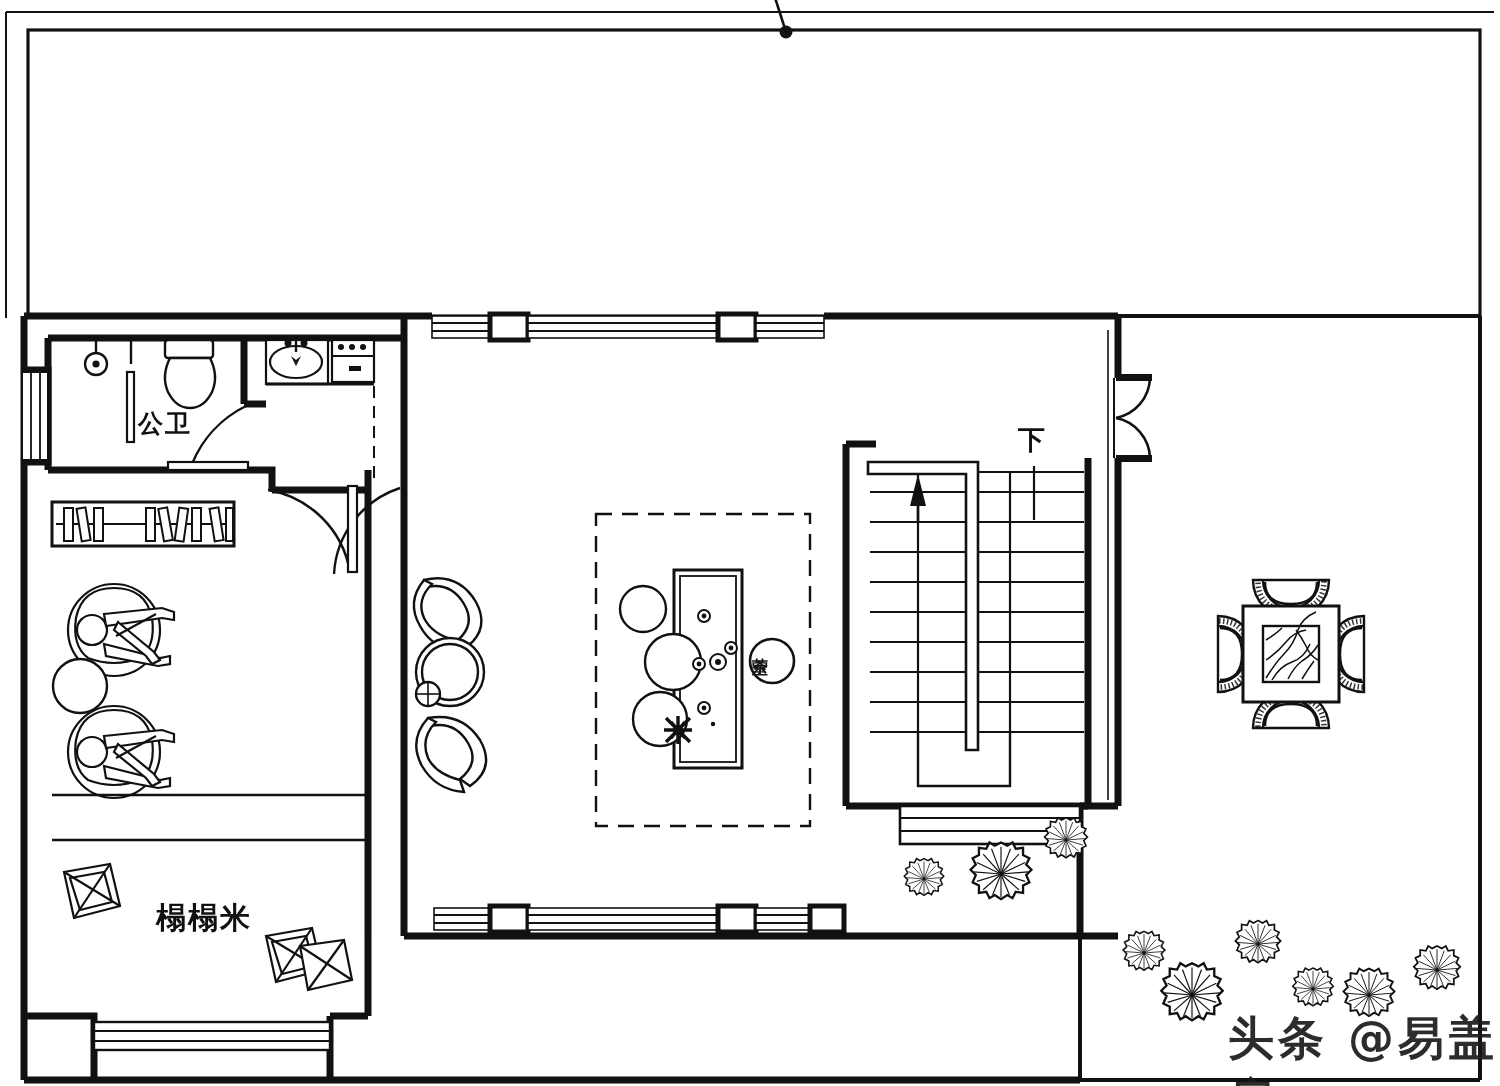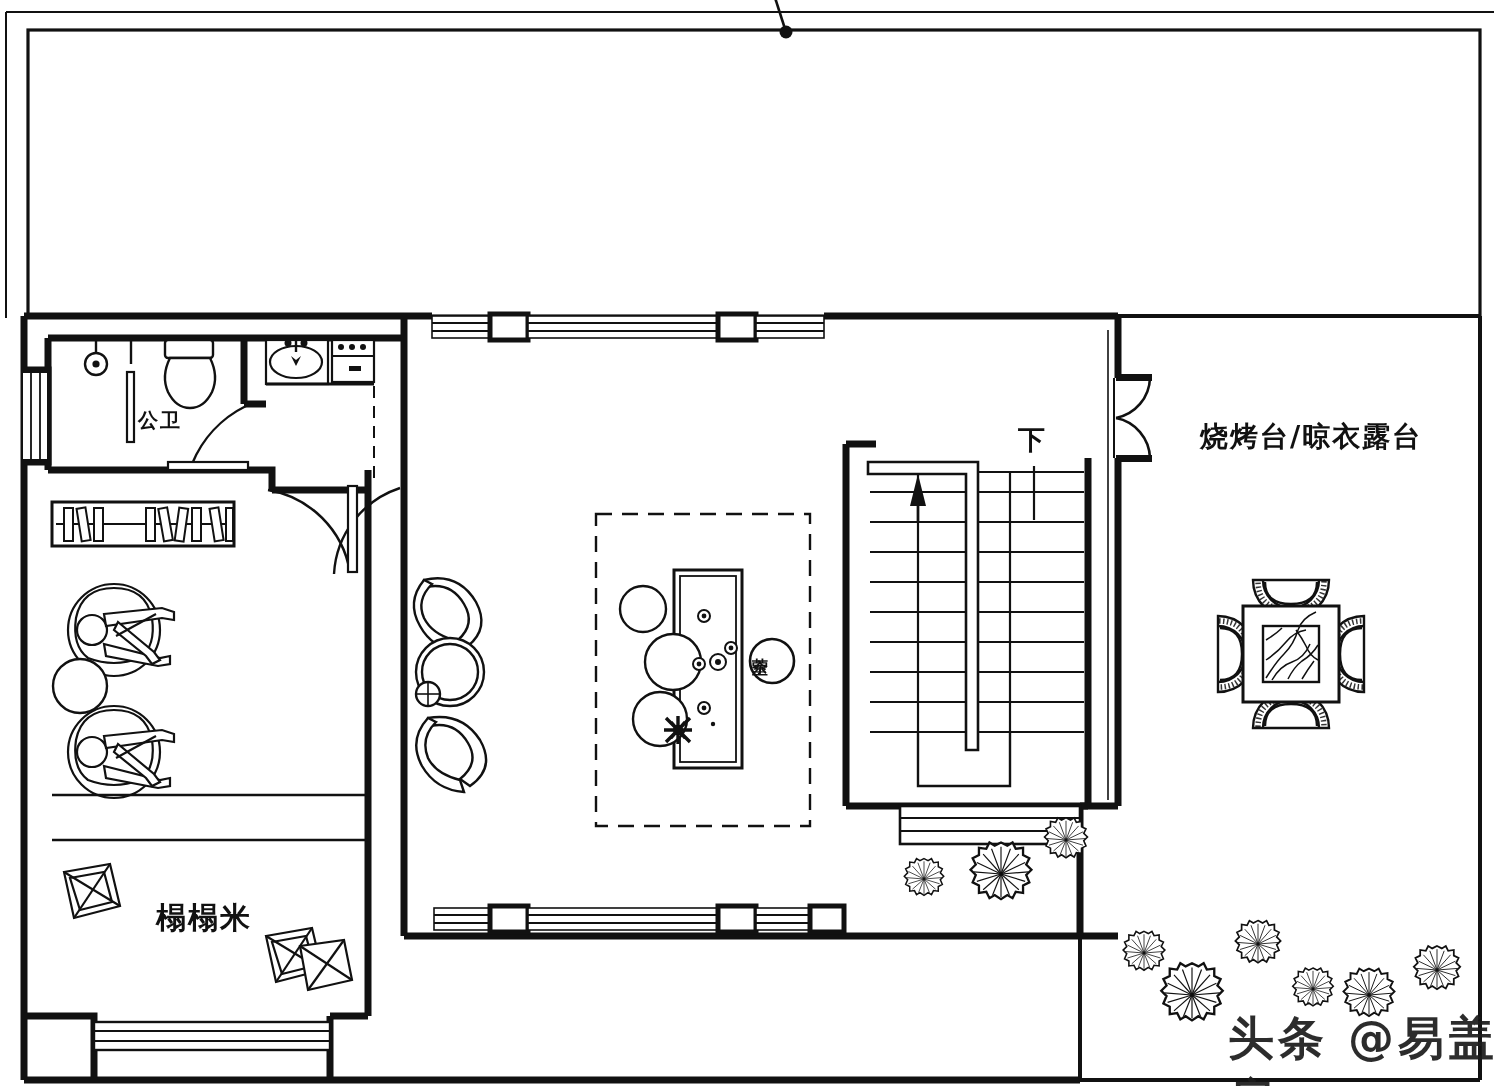--- a/index.html
+++ b/index.html
@@ -13,21 +13,21 @@
   #plan-svg{position:absolute;left:0;top:0;width:1500px;height:1086px;display:block;}
   .lbl{
     position:absolute;
     color:#111111;
     font-family:"DejaVu Sans","Liberation Sans",sans-serif;
     white-space:nowrap;
     font-weight:600;
     letter-spacing:2px;
   }
   #label-bbq{left:1200px;top:418px;font-size:28px;}
-  #label-wc{left:138px;top:407px;font-size:20px;}
+  #label-wc{left:138px;top:407px;font-size:25px;}
   #label-tatami{left:156px;top:898px;font-size:30px;}
   #label-down{left:1018px;top:422px;font-size:27px;}
   #label-tea{
     left:752px;top:645px;font-size:16px;letter-spacing:0px;
     writing-mode:vertical-rl;text-orientation:upright;
     line-height:1;
   }
   #watermark{
     position:absolute;left:1228px;top:1008px;
     font-size:46px;font-weight:700;color:#1b1b1b;
@@ -466,21 +466,20 @@
       <g transform="translate(1369,995) scale(0.88)">
           <use href="#tree-sym"></use>
         </g>
       <g transform="translate(1437,970) scale(0.80)">
           <use href="#tree-sym"></use>
         </g>
     </g>
 
   </svg>
 
-  <div class="lbl" id="label-bbq">烧烤台/晾衣露台</div>
 
   <div class="lbl" id="label-wc">公卫</div>
 
   <div class="lbl" id="label-tatami">榻榻米</div>
 
   <div class="lbl" id="label-down">下</div>
 
   <div class="lbl" id="label-tea">茶室</div>
 
   <div id="watermark">头条 @易盖房</div>

